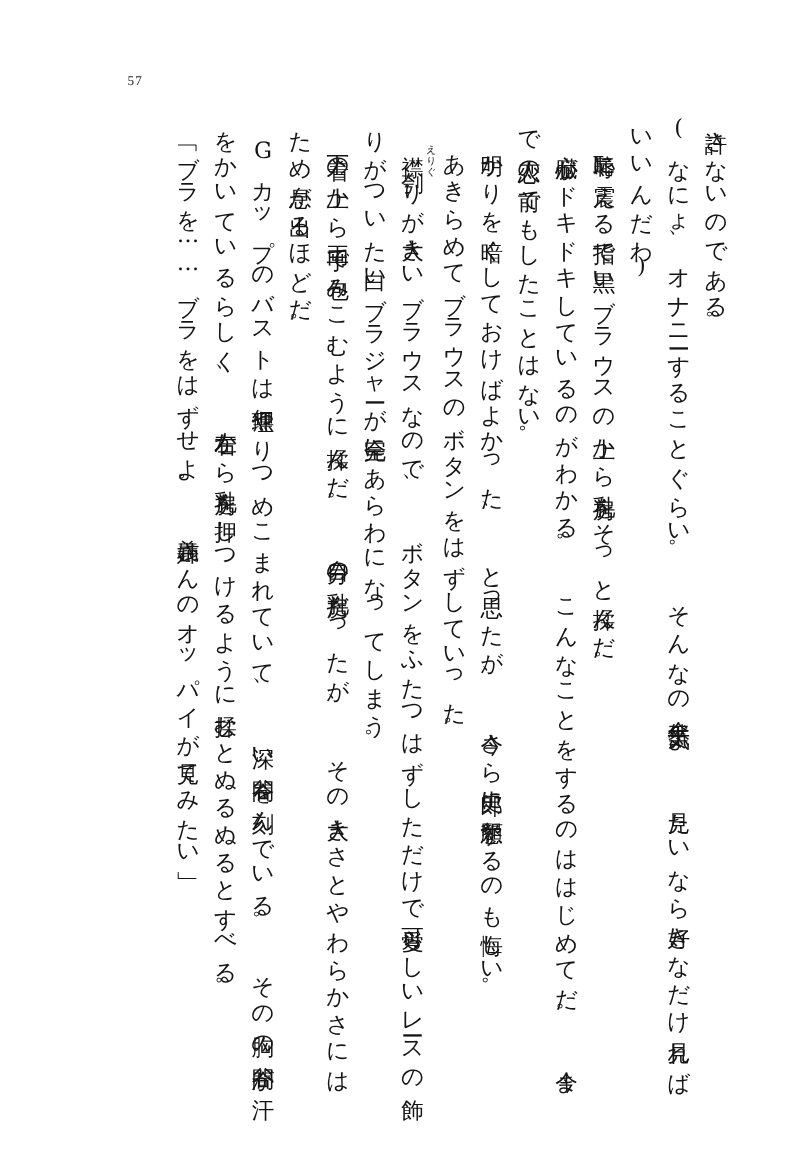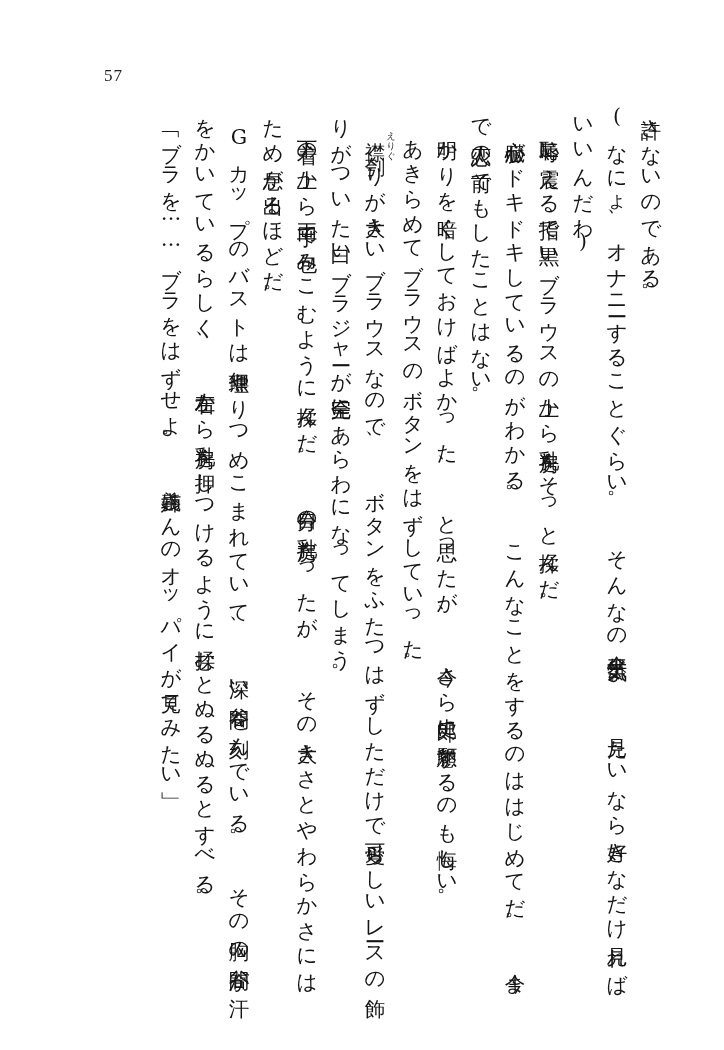--- a/index.html
+++ b/index.html
@@ -17,22 +17,22 @@
   }
   .page {
     position: relative;
     width: 724px;
     height: 1050px;
     box-sizing: border-box;
   }
   .page-number {
     position: absolute;
     top: 66px;
-    left: 104px;
-    font-size: 17px;
+    left: 116px;
+    font-size: 12px;
     font-family: "Liberation Serif", "DejaVu Serif", serif;
     color: #222;
     letter-spacing: 1px;
   }
   .text-body {
     position: absolute;
     top: 104px;
     left: 58px;
     width: 610px;
     height: 880px;

